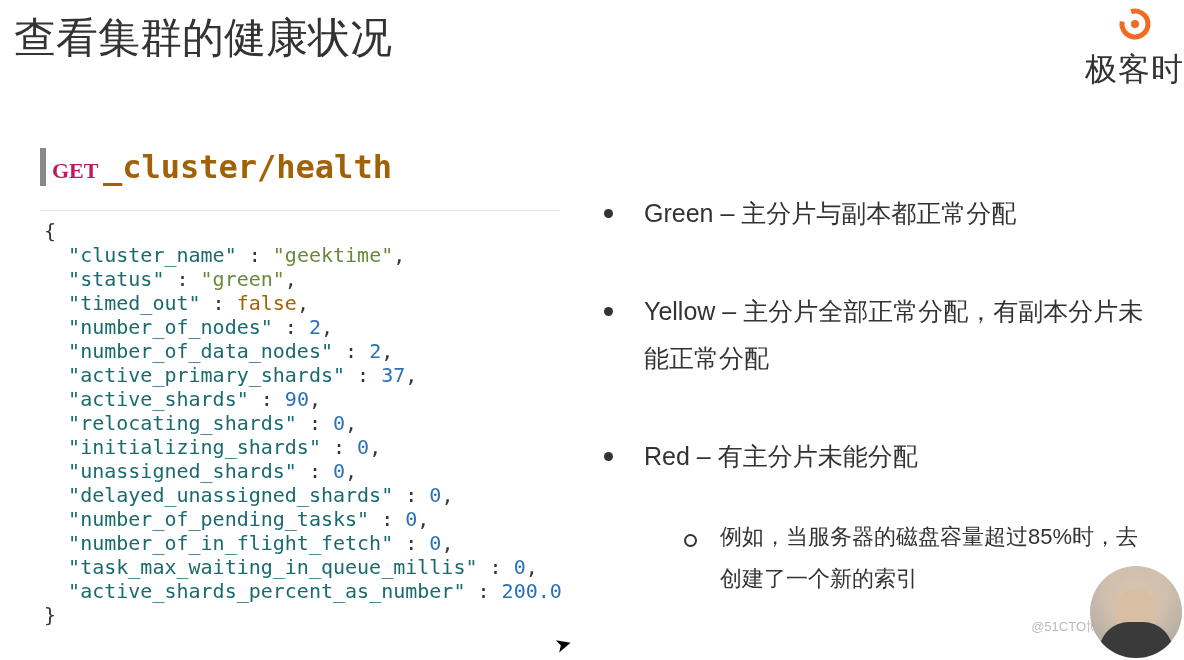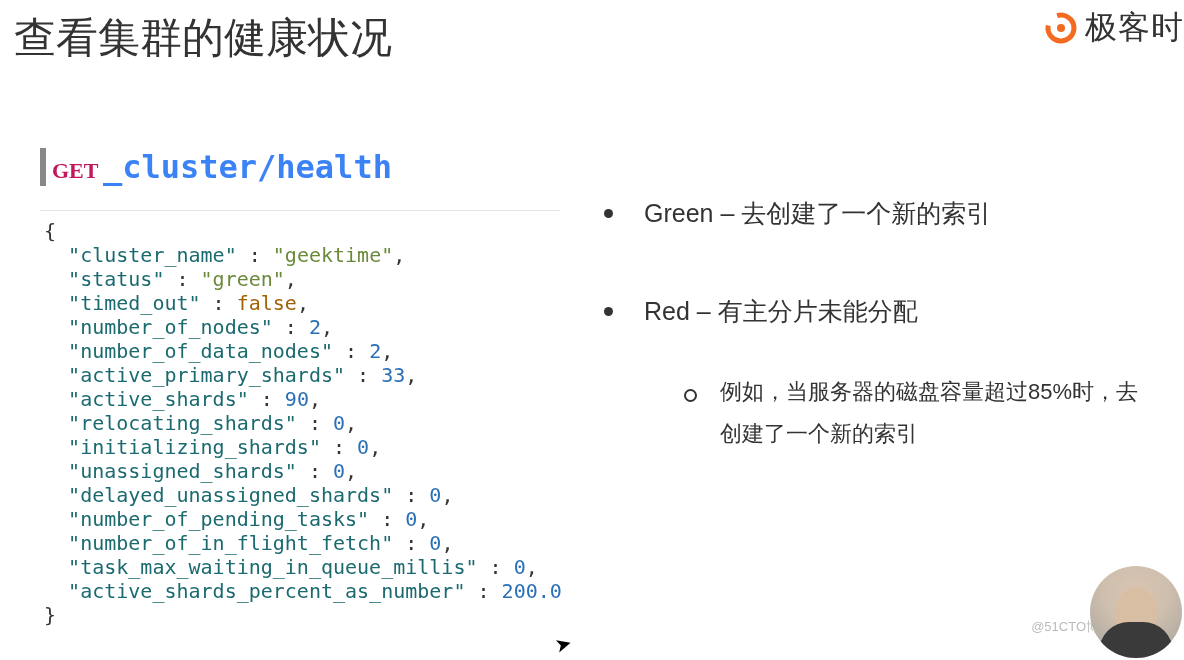--- a/index.html
+++ b/index.html
@@ -25,20 +25,21 @@
     left: 14px;
     top: 10px;
   }
   .brand {
     position: absolute;
     top: 6px;
     right: 0;
     display: flex;
     align-items: center;
     gap: 6px;
+    flex-direction: column;
   }
   .brand-text {
     font-size: 32px;
     color: #333;
     font-weight: 500;
     letter-spacing: 1px;
   }
   .brand-icon svg { display: block; }
   .left {
     position: absolute;
@@ -51,21 +52,21 @@
     padding-left: 6px;
     margin-bottom: 24px;
   }
   .request-method {
     color: #c2185b;
     font-family: Liberation Serif, serif;
     font-size: 22px;
     font-weight: 600;
   }
   .request-path {
-    color: #3b82f6;
+    color: #a16207;
     font-family: "Menlo", "Consolas", monospace;
     font-size: 32px;
     font-weight: 600;
   }
   .code {
     font-family: "Menlo", "Consolas", monospace;
     font-size: 20px;
     line-height: 1.2;
     white-space: pre;
     color: #333;
@@ -186,36 +187,37 @@
     <div class="request">
       <span class="request-method">GET</span>
       <span class="request-path">_cluster/health</span>
     </div>
     <div class="code" id="code-block"><span class="punct">{</span>
   <span class="key">"cluster_name"</span> <span class="punct">:</span> <span class="str">"geektime"</span><span class="punct">,</span>
   <span class="key">"status"</span> <span class="punct">:</span> <span class="str">"green"</span><span class="punct">,</span>
   <span class="key">"timed_out"</span> <span class="punct">:</span> <span class="bool">false</span><span class="punct">,</span>
   <span class="key">"number_of_nodes"</span> <span class="punct">:</span> <span class="num">2</span><span class="punct">,</span>
   <span class="key">"number_of_data_nodes"</span> <span class="punct">:</span> <span class="num">2</span><span class="punct">,</span>
-  <span class="key">"active_primary_shards"</span> <span class="punct">:</span> <span class="num">33</span><span class="punct">,</span>
+  <span class="key">"active_primary_shards"</span> <span class="punct">:</span> <span class="num">37</span><span class="punct">,</span>
   <span class="key">"active_shards"</span> <span class="punct">:</span> <span class="num">90</span><span class="punct">,</span>
   <span class="key">"relocating_shards"</span> <span class="punct">:</span> <span class="num">0</span><span class="punct">,</span>
   <span class="key">"initializing_shards"</span> <span class="punct">:</span> <span class="num">0</span><span class="punct">,</span>
   <span class="key">"unassigned_shards"</span> <span class="punct">:</span> <span class="num">0</span><span class="punct">,</span>
   <span class="key">"delayed_unassigned_shards"</span> <span class="punct">:</span> <span class="num">0</span><span class="punct">,</span>
   <span class="key">"number_of_pending_tasks"</span> <span class="punct">:</span> <span class="num">0</span><span class="punct">,</span>
   <span class="key">"number_of_in_flight_fetch"</span> <span class="punct">:</span> <span class="num">0</span><span class="punct">,</span>
   <span class="key">"task_max_waiting_in_queue_millis"</span> <span class="punct">:</span> <span class="num">0</span><span class="punct">,</span>
   <span class="key">"active_shards_percent_as_number"</span> <span class="punct">:</span> <span class="num">200.0</span>
 <span class="punct">}</span></div>
   </div>
 
   <div class="right">
     <ul id="bullets">
-        <li>Green – 去创建了一个新的索引</li>
+        <li>Green – 主分片与副本都正常分配</li>
+        <li>Yellow – 主分片全部正常分配，有副本分片未能正常分配</li>
         <li>Red – 有主分片未能分配<ul>
             <li>例如，当服务器的磁盘容量超过85%时，去创建了一个新的索引</li>
           </ul></li>
       </ul>
   </div>
 
   <span class="watermark">@51CTO博客</span>
   <div class="presenter"></div>
   <span class="cursor">➤</span>
 </div>

